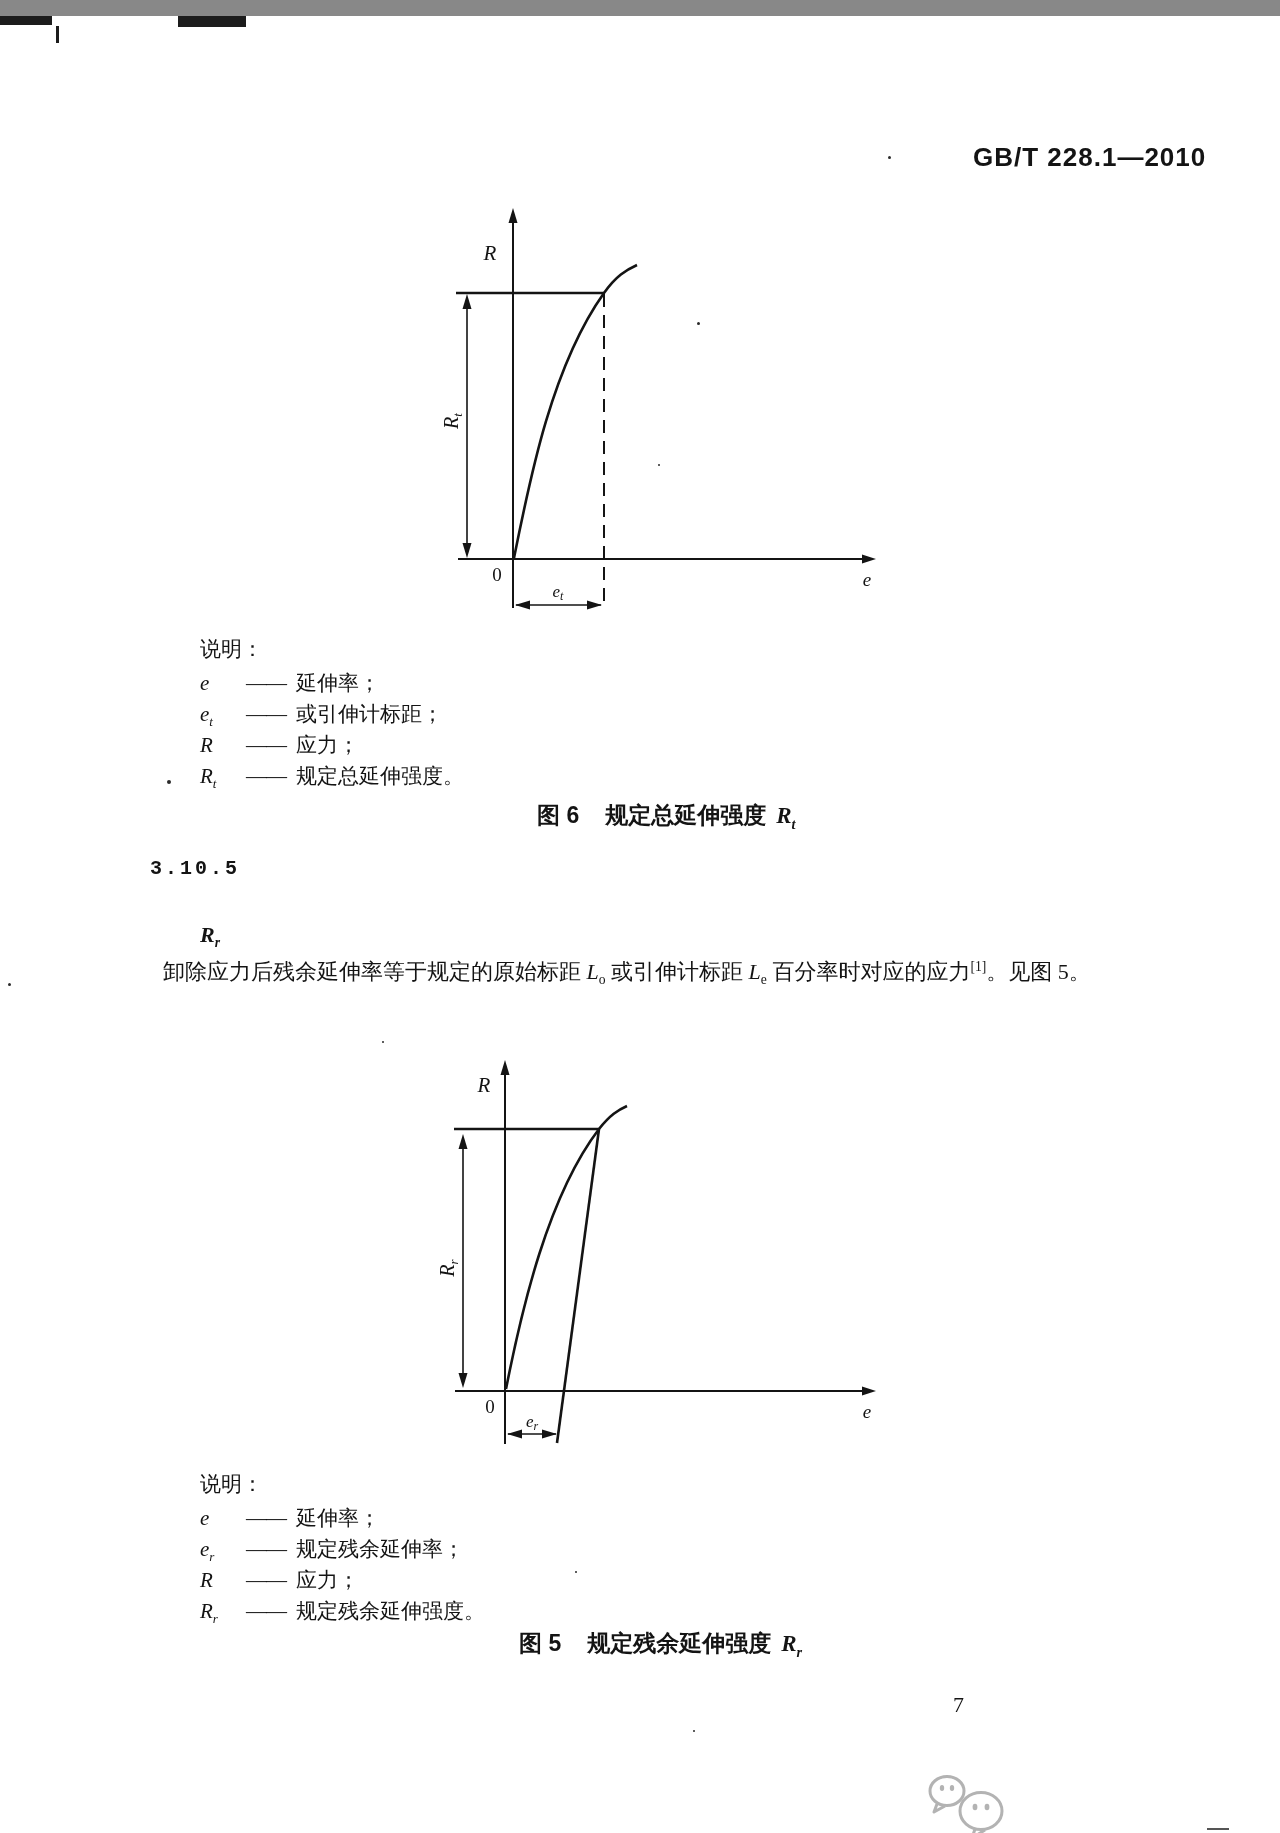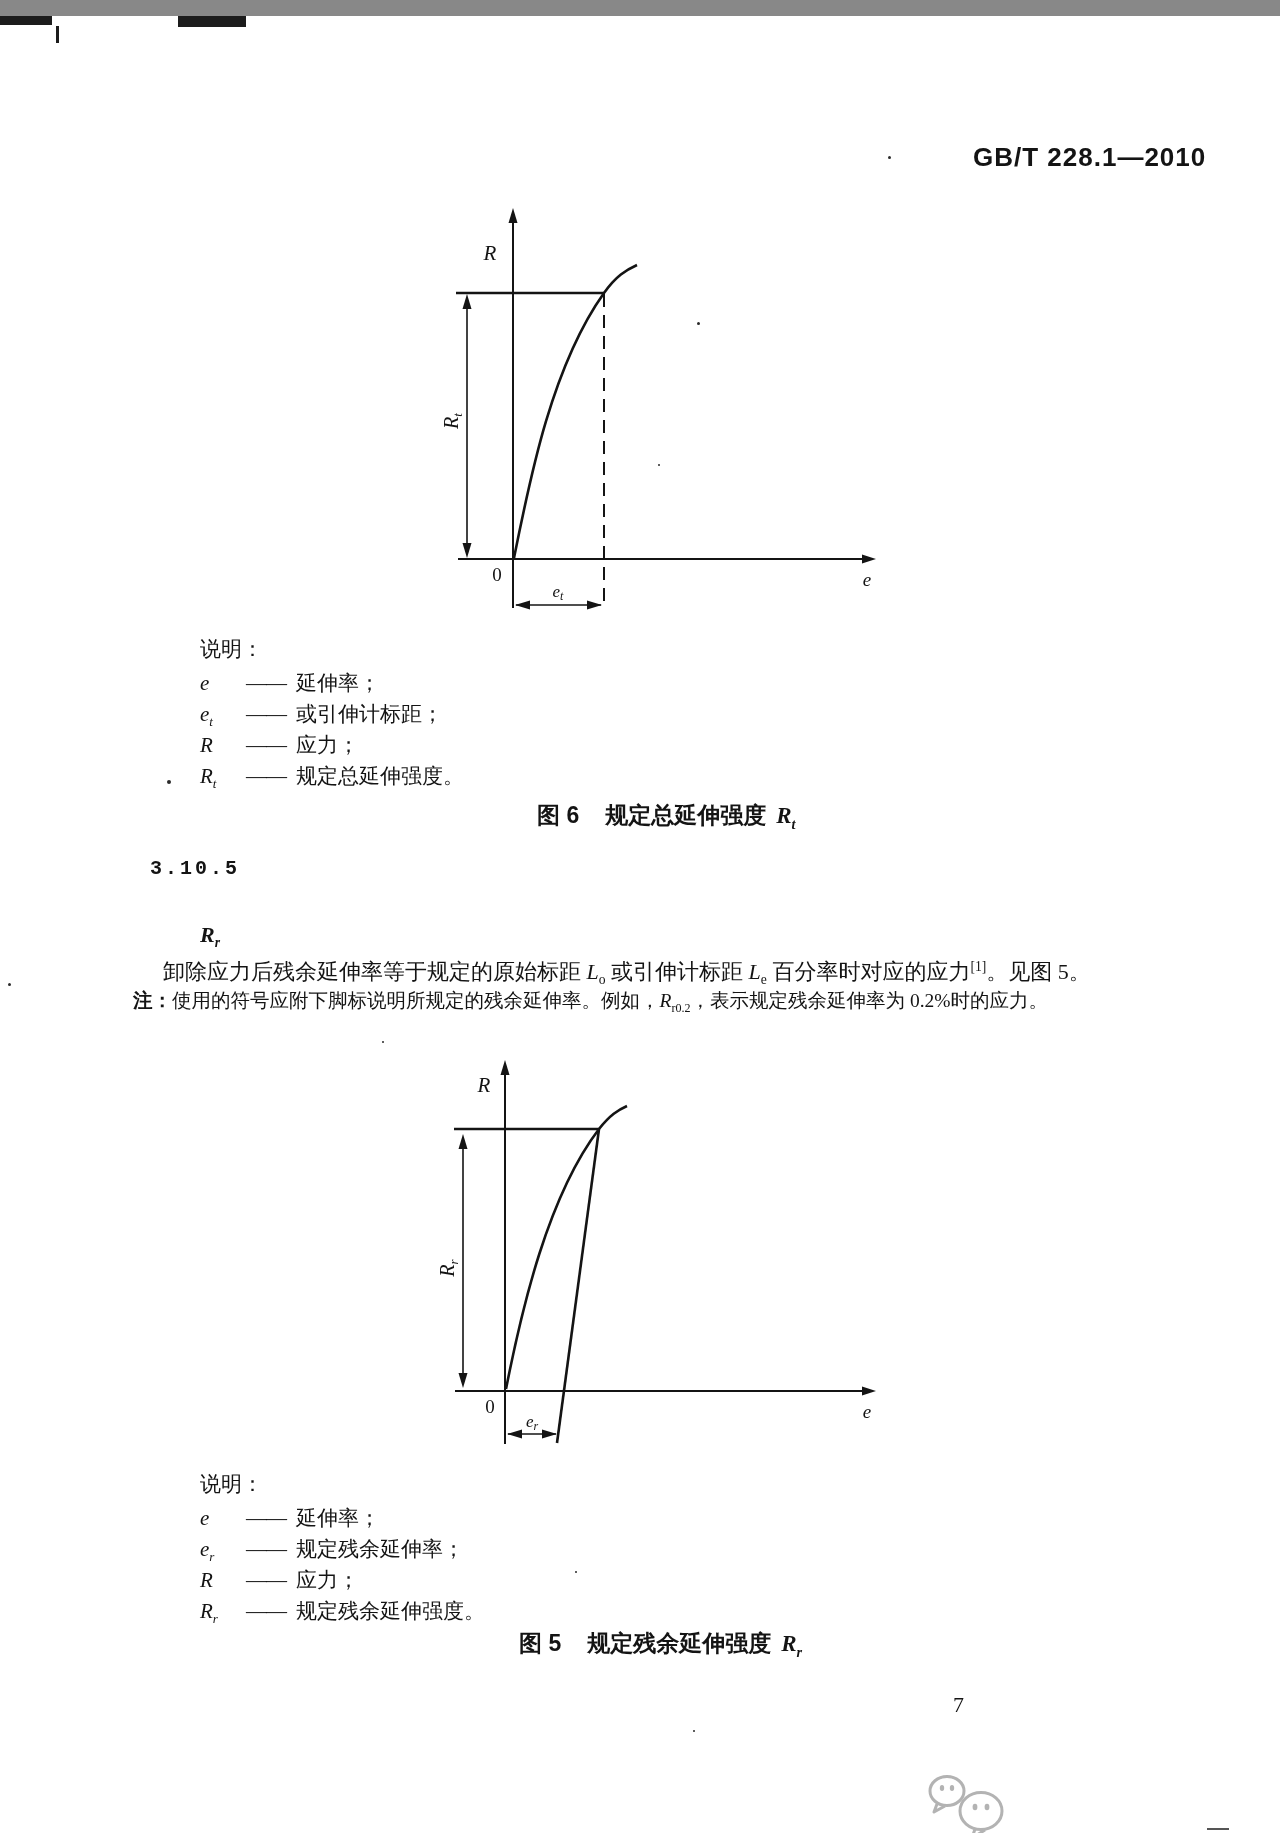--- a/index.html
+++ b/index.html
@@ -121,23 +121,20 @@
     <span>图 6</span><span class="cap-title">规定总延伸强度</span><span class="cap-sym"><span>R</span><sub>t</sub></span>
   </div>
 
   <div class="abs sec-num">3.10.5</div>
   <div class="abs sec-symbol">
     <span>R</span><sub>r</sub>
   </div>
   <div class="abs sec-para">
     <span>卸除应力后残余延伸率等于规定的原始标距 </span><i>L</i><sub>o</sub><span> 或引伸计标距 </span><i>L</i><sub>e</sub><span> 百分率时对应的应力</span><sup>[1]</sup><span>。见图 5。</span>
   </div>
-  <div class="abs sec-note">
-    <span style="font-family:'Liberation Sans',sans-serif;font-weight:bold;">注：</span><span>使用的符号应附下脚标说明所规定的残余延伸率。例如，</span><i>R</i><sub>r0.2</sub><span>，表示规定残余延伸率为 0.2%时的应力。</span>
-  </div>
 
   <svg class="fig-svg" style="top:1040px;left:430px;" width="470" height="400" viewBox="0 0 470 400">
 
     <line x1="75" y1="12" x2="75" y2="388" stroke="#141414" stroke-width="2"></line>
     <polygon points="75,4 70.5,19 79.5,19" fill="#141414"></polygon>
 
     <line x1="25" y1="335" x2="440" y2="335" stroke="#141414" stroke-width="2"></line>
     <polygon points="446,335 432,330.5 432,339.5" fill="#141414"></polygon>
 
     <line x1="24" y1="73" x2="170" y2="73" stroke="#141414" stroke-width="2.4"></line>

